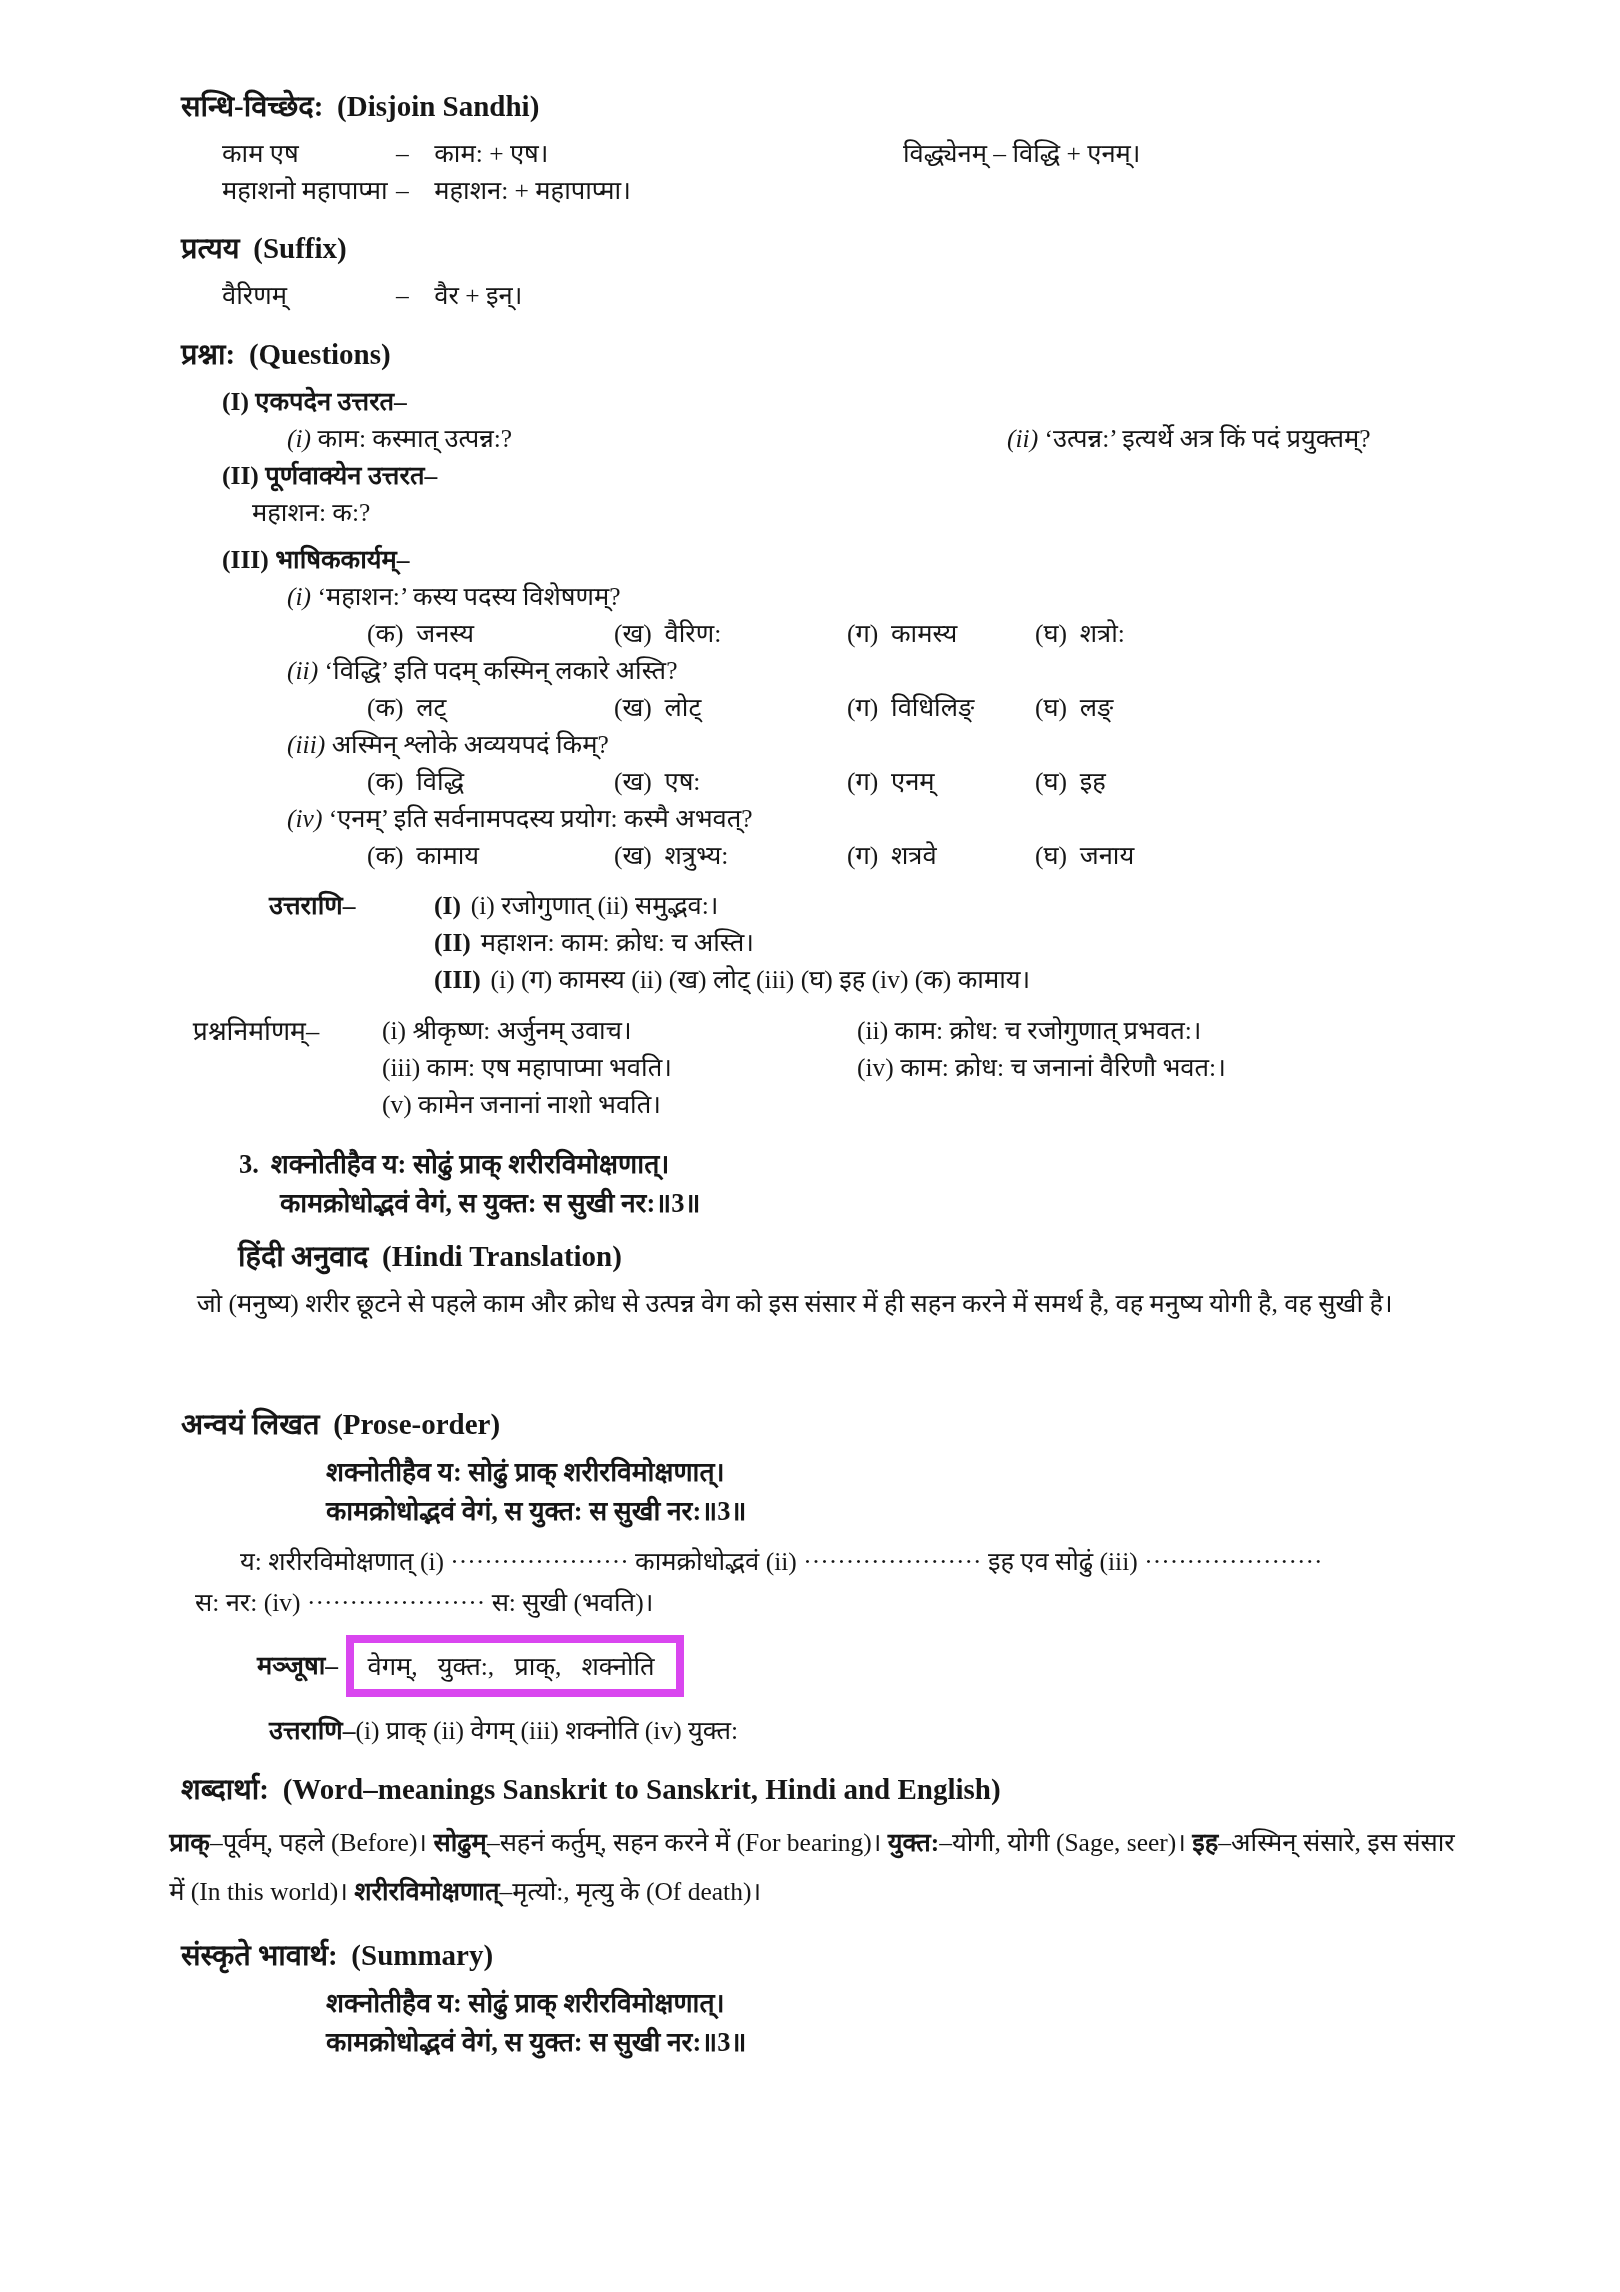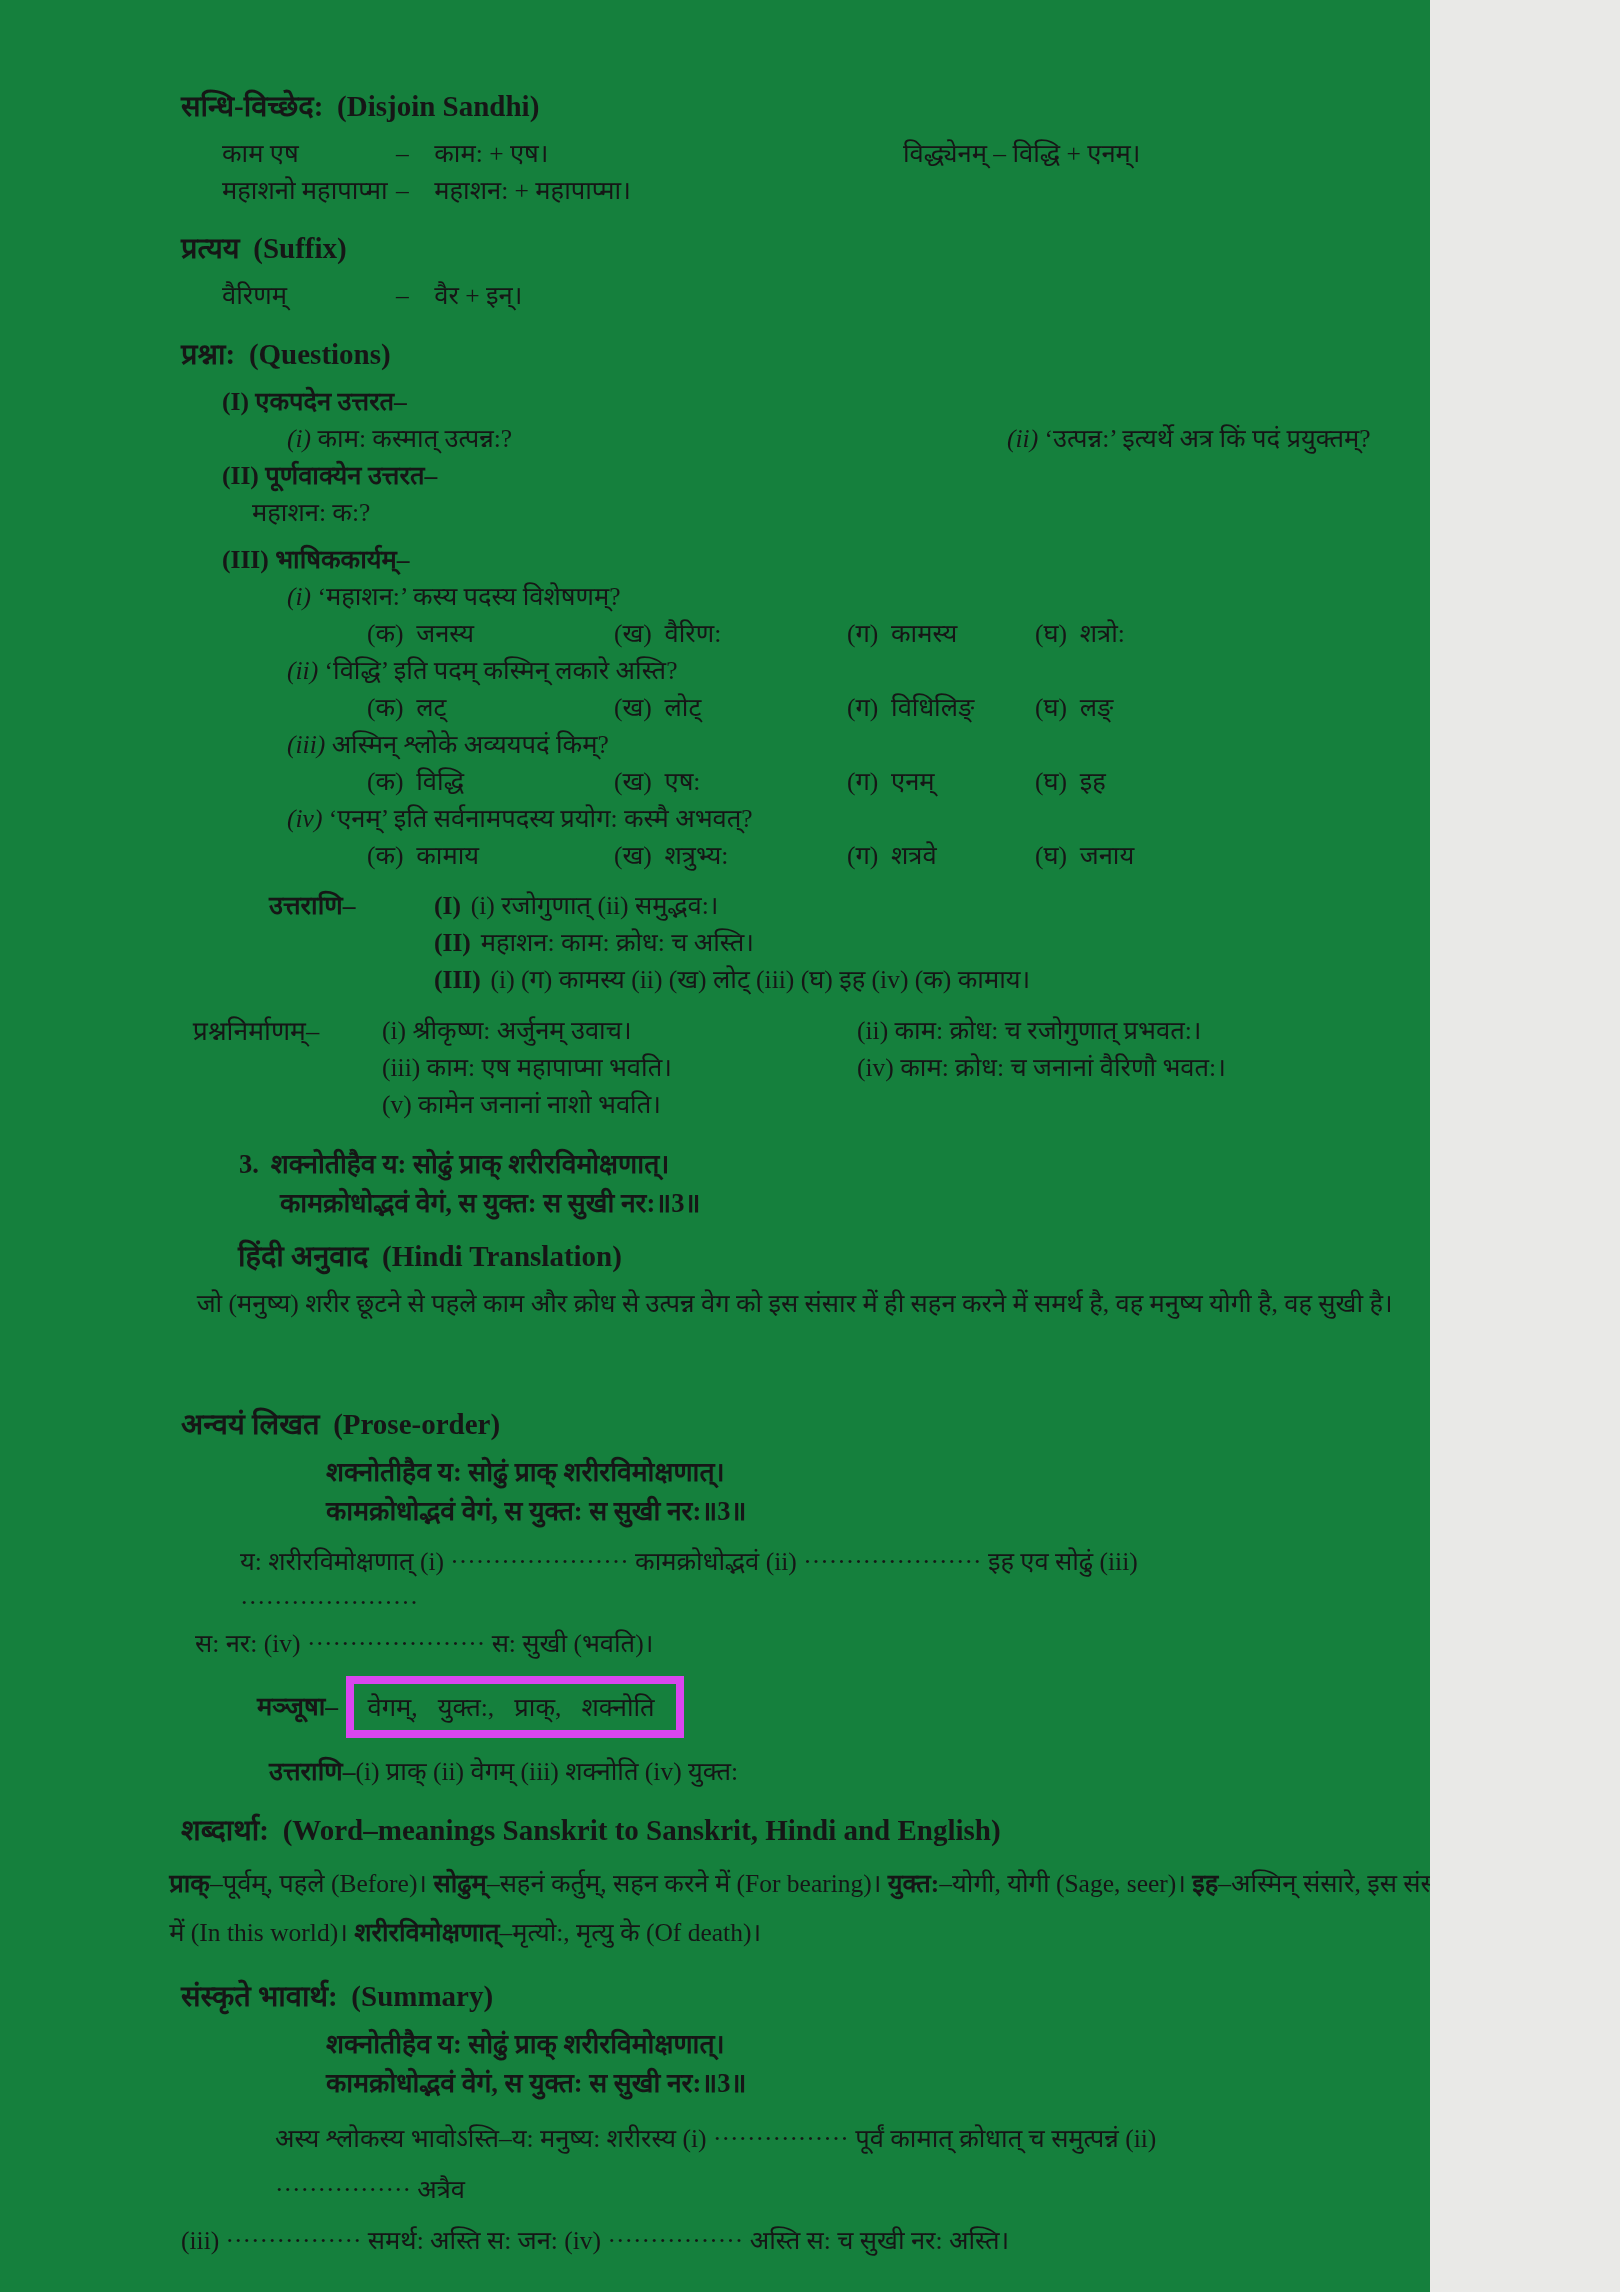--- a/index.html
+++ b/index.html
@@ -1,19 +1,19 @@
 <!DOCTYPE html>
 <html><head>
 <meta charset="utf-8">
 <style>
   * { margin:0; padding:0; box-sizing:border-box; }
   html,body { background:#e9e9e7; }
   body { width:1620px; font-family:"Liberation Serif","DejaVu Serif",serif; color:#161616; }
   .page {
-    position:relative; width:1430px; height:2293px; background:#15803d;
+    position:relative; width:1620px; height:2293px; background:#ffffff;
     padding:84px 147px 39px 181px; overflow:hidden;
   }
   .b { font-weight:bold; }
   .it { font-style:italic; }
   .shead { font-size:29px; font-weight:bold; line-height:45px; margin-top:17.6px; }
   .shead .en { margin-left:13.7px; }
   .line { font-size:25.5px; line-height:37px; }
   .vln { font-size:26.5px; line-height:39px; font-weight:bold; }
   .rel { position:relative; }
   .ind1 { margin-left:41px; }
@@ -196,20 +196,16 @@
     <h2 class="shead"><span class="hi">शब्दार्था:</span><span class="en">(Word–meanings Sanskrit to Sanskrit, Hindi and English)</span></h2>
     <p class="wmpara"><span class="b">प्राक्</span><span>–पूर्वम्, पहले (Before)। </span><span class="b">सोढुम्</span><span>–सहनं कर्तुम्, सहन करने में (For bearing)। </span><span class="b">युक्त:</span><span>–योगी, योगी (Sage, seer)। </span><span class="b">इह</span><span>–अस्मिन् संसारे, इस संसार में (In this world)। </span><span class="b">शरीरविमोक्षणात्</span><span>–मृत्यो:, मृत्यु के (Of death)।</span></p>
   </section>
 
   <section>
     <h2 class="shead"><span class="hi">संस्कृते भावार्थ:</span><span class="en">(Summary)</span></h2>
     <div class="vblock">
       <div class="vln">शक्नोतीहैव य: सोढुं प्राक् शरीरविमोक्षणात्।</div>
       <div class="vln">कामक्रोधोद्भवं वेगं, स युक्त: स सुखी नर:॥3॥</div>
     </div>
-    <div class="sumpara">
-      <div class="l1">अस्य श्लोकस्य भावोऽस्ति–य: मनुष्य: शरीरस्य (i) ················ पूर्वं कामात् क्रोधात् च समुत्पन्नं (ii) ················ अत्रैव</div>
-      <div>(iii) ················ समर्थ: अस्ति स: जन: (iv) ················ अस्ति स: च सुखी नर: अस्ति।</div>
-    </div>
   </section>
 
 </div>
 
 
 </body></html>

